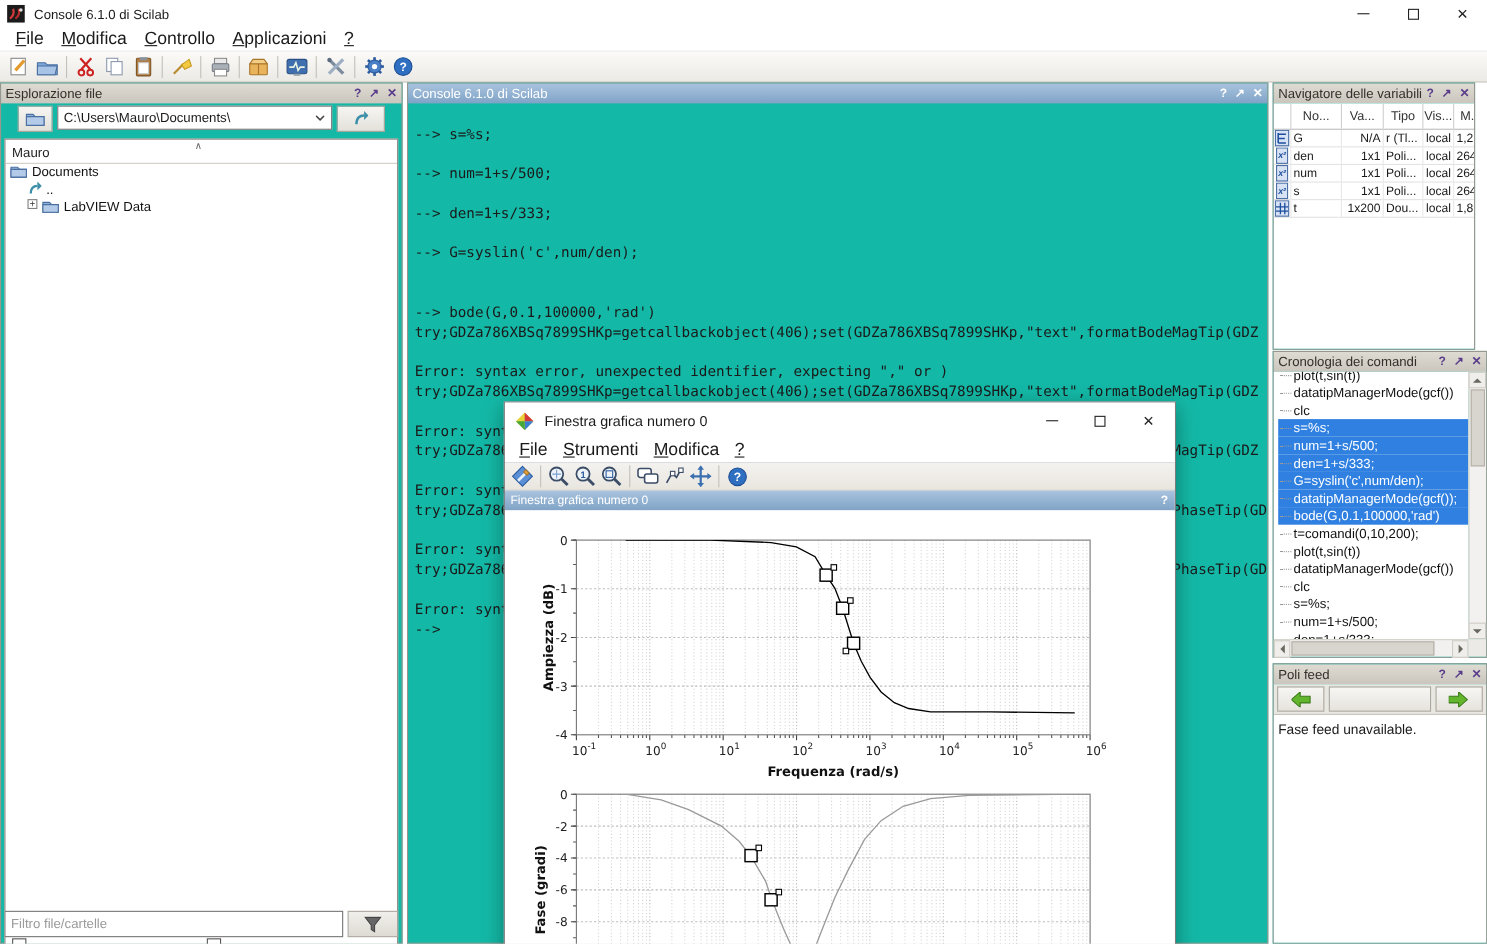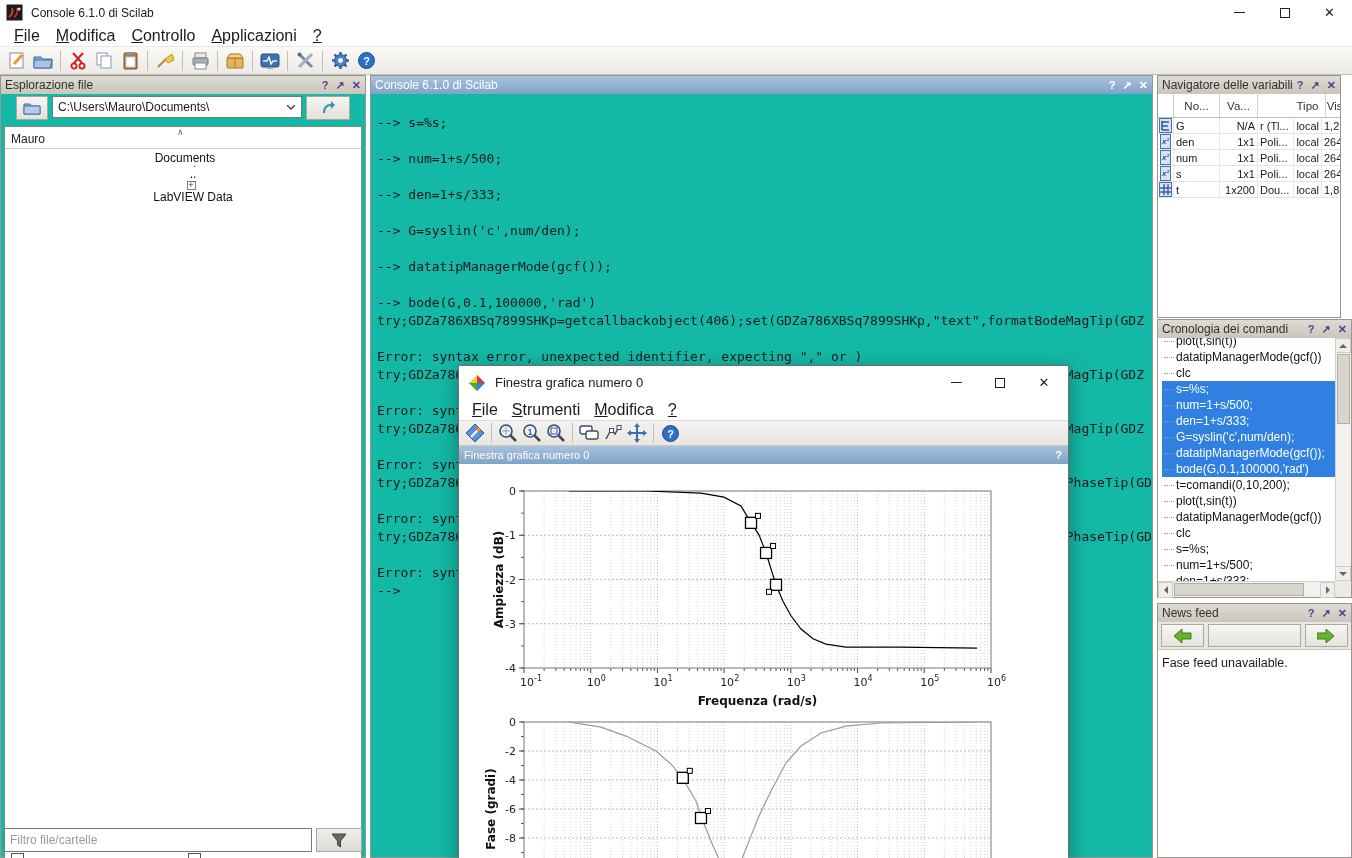--- a/index.html
+++ b/index.html
@@ -42,21 +42,21 @@
   .fb-folderbtn { width:32px; height:24px; background:linear-gradient(#f6f5f2,#e4e1da); border:1px solid #aaa69e;
     display:flex; align-items:center; justify-content:center; }
   .fb-combo { flex:1; height:22px; border:1px solid #767676; background:#fff; display:flex; align-items:center;
     font-size:12px; padding-left:5px; position:relative; }
   .fb-combo .chev { position:absolute; right:6px; top:8px; width:8px; height:5px; }
   .fb-upbtn { width:44px; height:24px; background:linear-gradient(#f6f5f2,#e4e1da); border:1px solid #aaa69e;
     display:flex; align-items:center; justify-content:center; }
   .fb-list { position:absolute; left:3px; top:50px; width:358px; height:773px; border:1px solid #8a867e; background:#fff; overflow:hidden; }
   .fb-colhead { height:22px; border-bottom:1px solid #d0cdc6; font-size:12px; color:#222; padding:5px 0 0 6px; position:relative; }
   .fb-sort { position:absolute; left:172px; top:0px; font-size:9px; color:#666; }
-  .tree-row { height:16px; display:flex; align-items:center; font-size:12px; color:#111;flex-direction:column; }
+  .tree-row { height:16px; display:flex; font-size:12px; color:#111; }
   .tree-expander { width:9px; height:9px; border:1px solid #808080; background:#fff; display:inline-flex; align-items:center; justify-content:center;
     font-size:9px; line-height:1; color:#333; margin-right:4px; }
   .fb-filter { position:absolute; left:3px; top:752px; width:308px; height:24px; border:1px solid #767676; background:#fff;
     font-size:12px; padding-left:5px; color:#111; font-family:"Liberation Sans",sans-serif; }
   .fb-filter::placeholder { color:#9a9a9a; }
   .fb-funnelbtn { position:absolute; left:315px; top:752px; width:46px; height:24px; background:linear-gradient(#f1efeb,#dedbd4);
     border:1px solid #aaa69e; display:flex; align-items:center; justify-content:center; }
   .chk-stub { position:absolute; width:13px; height:13px; border:1px solid #555; background:#fff; top:777px; }
 
   
@@ -334,21 +334,20 @@
   </div>
   <div class="console-body" id="console-body">
       <div class="cline">--&gt; s=%s;</div>
       <div class="cline"> </div>
       <div class="cline">--&gt; num=1+s/500;</div>
       <div class="cline"> </div>
       <div class="cline">--&gt; den=1+s/333;</div>
       <div class="cline"> </div>
       <div class="cline">--&gt; G=syslin('c',num/den);</div>
       <div class="cline"> </div>
-      <div class="cline">--&gt; datatipManagerMode(gcf());</div>
       <div class="cline"> </div>
       <div class="cline">--&gt; bode(G,0.1,100000,'rad')</div>
       <div class="cline">try;GDZa786XBSq7899SHKp=getcallbackobject(406);set(GDZa786XBSq7899SHKp,"text",formatBodeMagTip(GDZ</div>
       <div class="cline"> </div>
       <div class="cline">Error: syntax error, unexpected identifier, expecting "," or )</div>
       <div class="cline">try;GDZa786XBSq7899SHKp=getcallbackobject(406);set(GDZa786XBSq7899SHKp,"text",formatBodeMagTip(GDZ</div>
       <div class="cline"> </div>
       <div class="cline">Error: syntax error, unexpected identifier, expecting "," or )</div>
       <div class="cline">try;GDZa786XBSq7899SHKp=getcallbackobject(406);set(GDZa786XBSq7899SHKp,"text",formatBodeMagTip(GDZ</div>
       <div class="cline"> </div>
@@ -370,21 +369,21 @@
       <span class="ph-btn">?</span>
       <span class="ph-btn">↗</span>
       <span class="ph-btn">✕</span>
     </span>
   </div>
   <div class="vb-table">
     <div class="vb-headrow" id="vb-headrow">
         <div class="vb-cell c-icon"></div>
         <div class="vb-cell c-name" style="justify-content: center;">No...</div>
         <div class="vb-cell c-val" style="justify-content: center;">Va...</div>
-        <div class="vb-cell c-type" style="justify-content: center; margin-left: 32px;">Tipo</div>
+        <div class="vb-cell c-type" style="justify-content: center;">Tipo</div>
         <div class="vb-cell c-vis" style="justify-content: center;">Vis...</div>
         <div class="vb-cell c-mem" style="justify-content: center;">M...</div>
       </div>
     <div id="vb-rows">
         <div class="vb-row">
           <div class="vb-cell c-icon">
             <span class="var-ic">
               <svg width="11" height="11">
                 <g stroke="#1d4e9e" stroke-width="1.4" fill="none">
                   <line x1="2" y1="1" x2="2" y2="10"></line>
@@ -499,21 +498,21 @@
     <div class="thumb-h" style="left:16px; width:130px;"></div>
     <div class="scroll-btn" style="right:0; top:0; width:15px; height:16px;">
         <span class="arr right"></span>
       </div>
   </div>
   <div class="scroll-corner"></div>
 </div>
 
 <div class="panel" id="news-panel">
   <div class="panel-header">
-    <span>News feed</span>
+    <span>Poli feed</span>
     <span class="ph-btns">
       <span class="ph-btn">?</span>
       <span class="ph-btn">↗</span>
       <span class="ph-btn">✕</span>
     </span>
   </div>
   <div class="news-toolbar">
     <div class="news-btn news-prev">
       <svg width="18" height="14">
           <polygon points="0,7 8,0 8,4 17,4 17,10 8,10 8,14" fill="#63b52e" stroke="#3d7c1a"></polygon>

